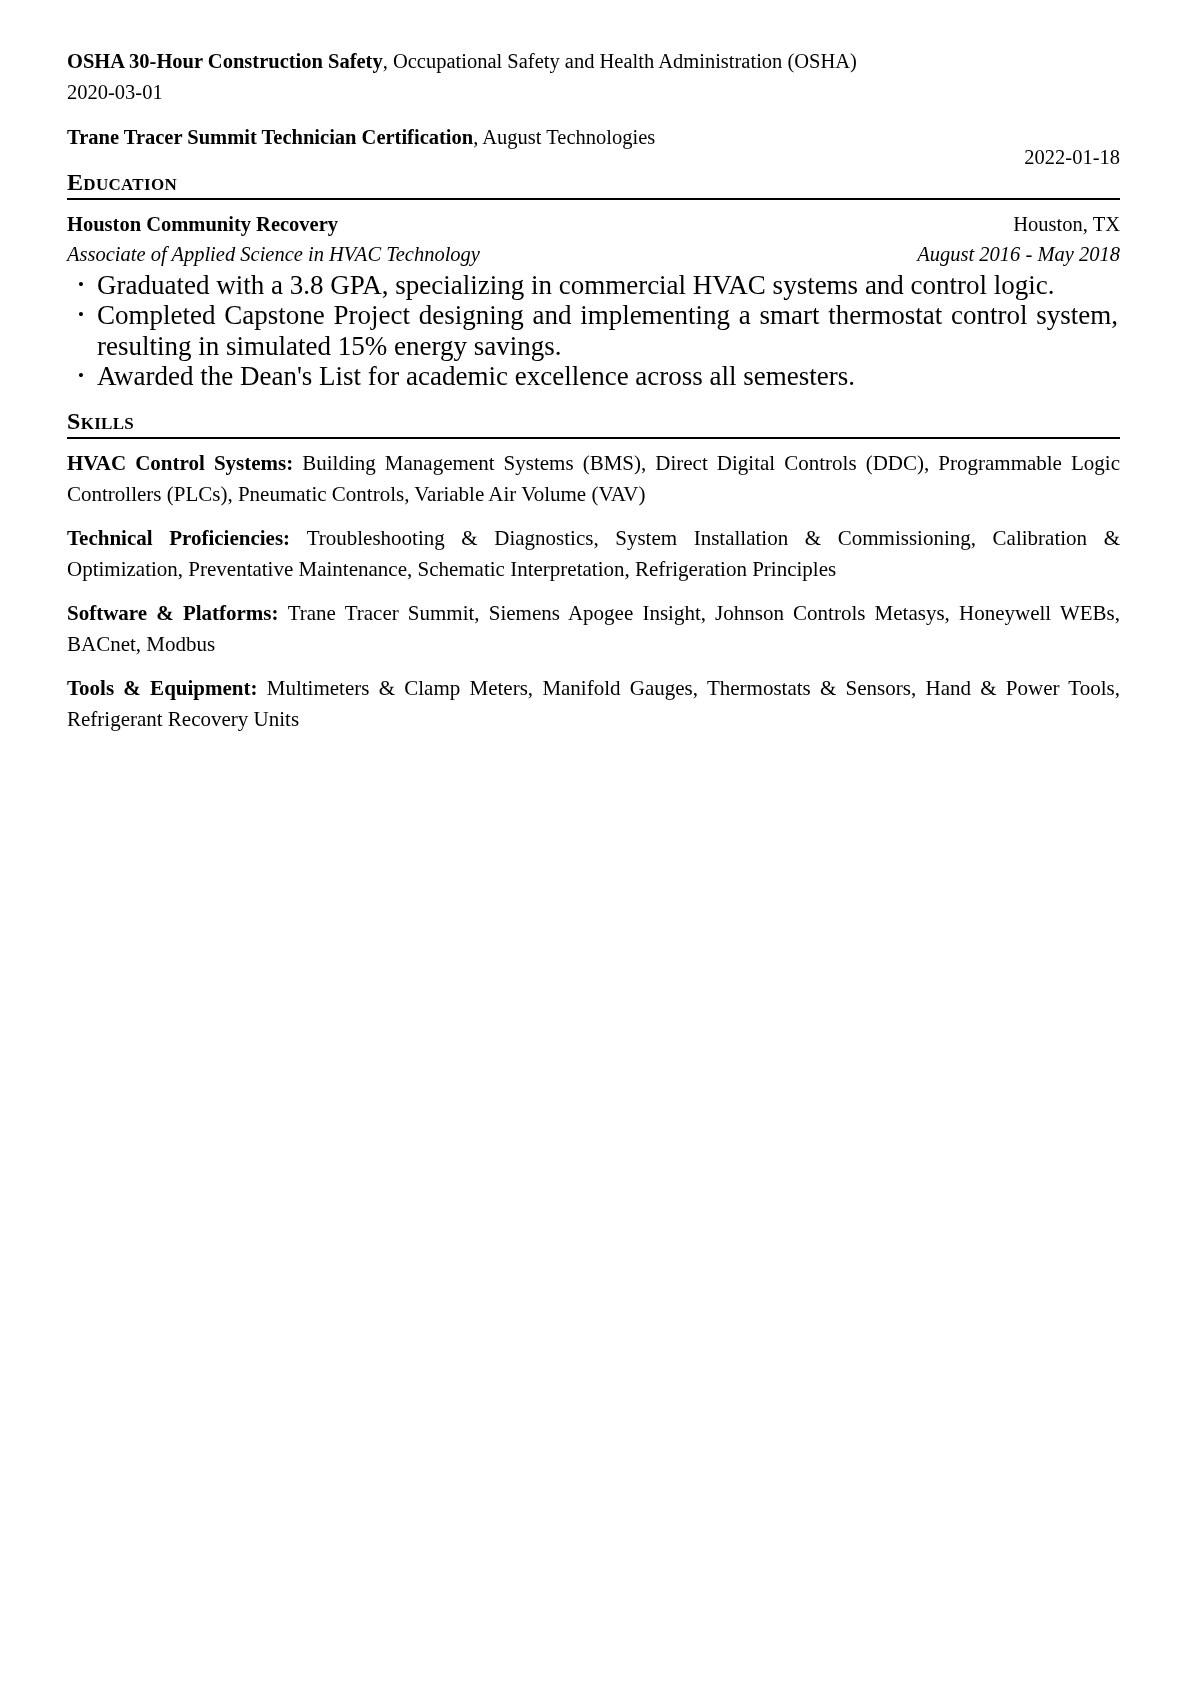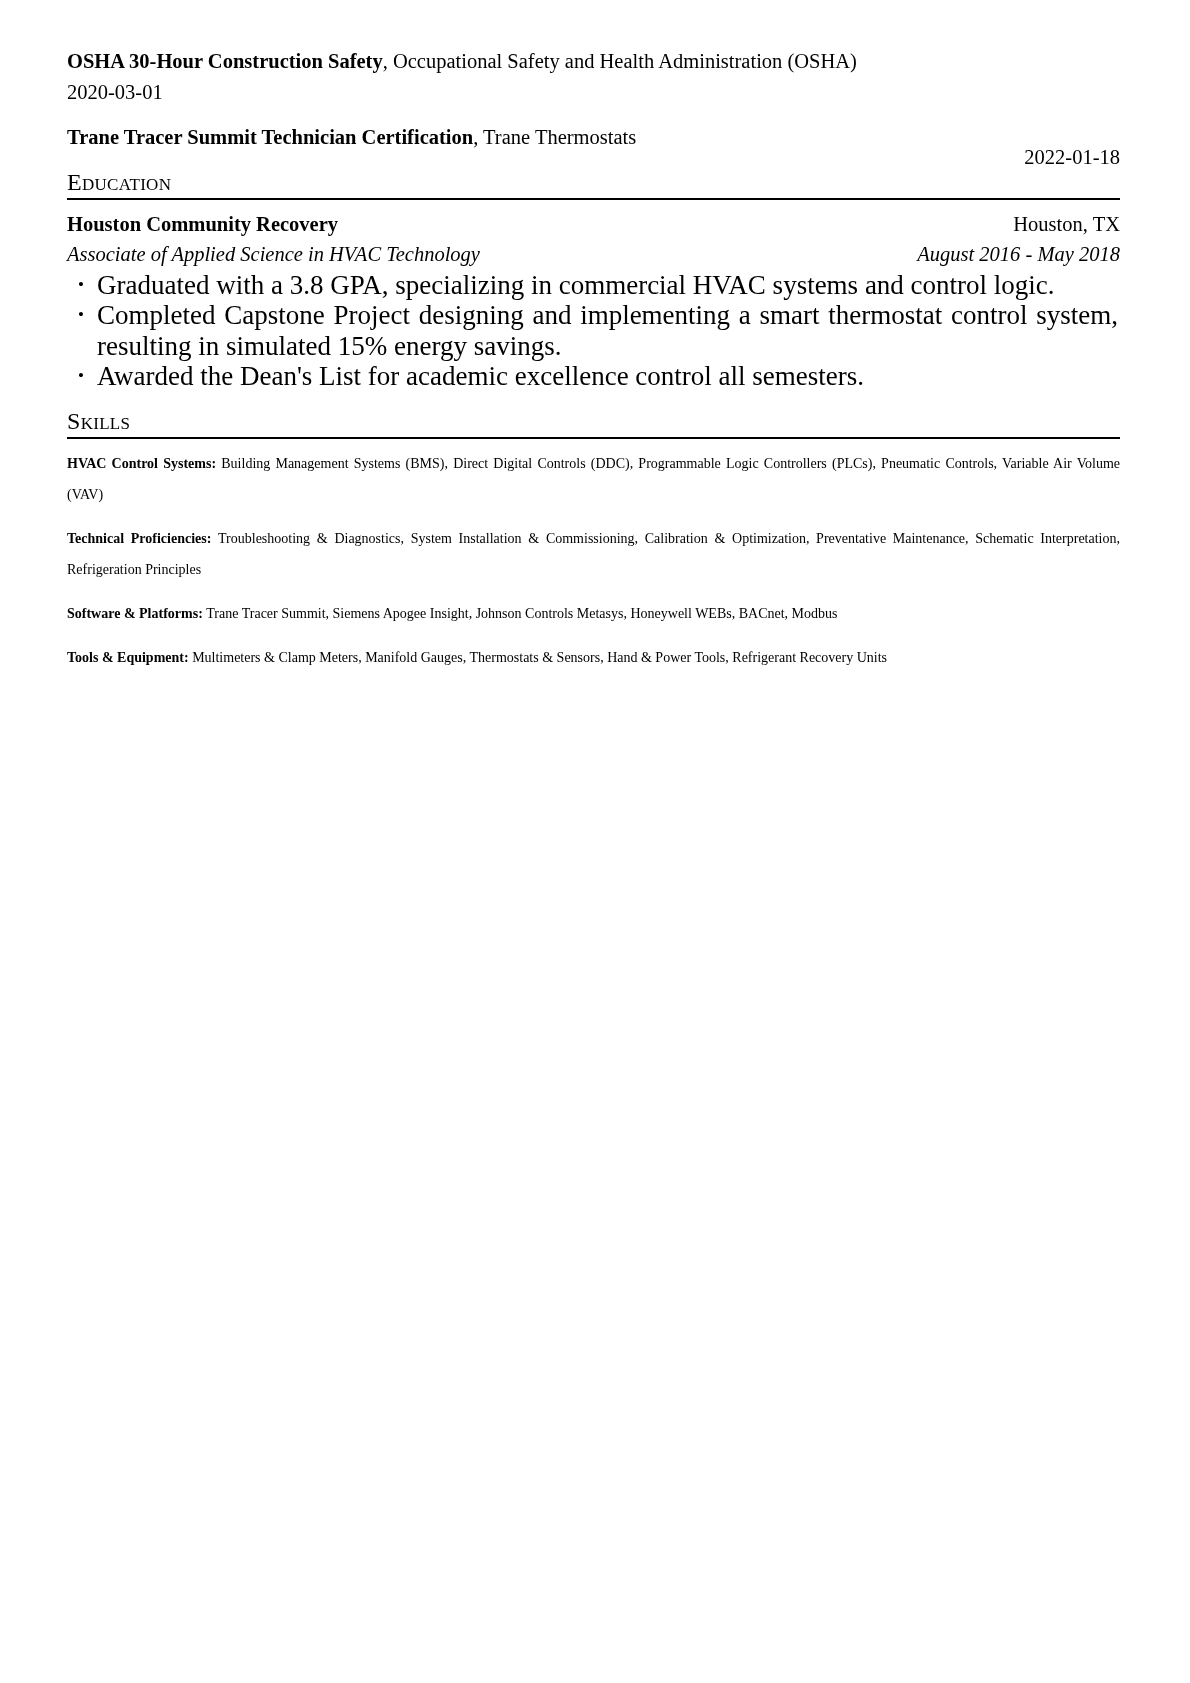--- a/index.html
+++ b/index.html
@@ -52,21 +52,21 @@
     display: block;
   }
 
   
   .section {
     margin-top: 16px;
   }
   .section-title {
     font-size: 24px;
     font-variant: small-caps;
-    font-weight: normal;
+    font-weight: bold;
     letter-spacing: 0.3px;
     line-height: 1.12;
     padding-bottom: 1px;
   }
   .section-rule {
     border-top: 2.1px solid #000000;
     margin-top: 1px;
     margin-bottom: 9px;
     width: 1053px;
   }
@@ -110,21 +110,21 @@
   ul.bullets li::before {
     content: "\2022";
     position: absolute;
     left: 11px;
     top: 0;
     font-size: 17px;
   }
 
   
   .skill-row {
-    font-size: 14px;
+    font-size: 21px;
     line-height: 31px;
     margin-bottom: 13px;
     text-align: justify;
     text-justify: inter-word;
     hyphens: auto;
   }
   .skill-row:last-child {
     margin-bottom: 0;
   }
   .skill-label {
@@ -142,41 +142,41 @@
 
     <div class="cert-entry">
       <span class="cert-line">
         <span class="cert-name">OSHA 30-Hour Construction Safety</span><span class="cert-issuer">, </span><span class="cert-issuer">Occupational Safety and Health Administration (OSHA)</span>
       </span>
       <span class="cert-date-wrapped">2020-03-01</span>
     </div>
 
     <div class="cert-entry">
       <span class="cert-line">
-        <span class="cert-date-inline">2022-01-18</span><span class="cert-name">Trane Tracer Summit Technician Certification</span><span class="cert-issuer">, </span><span class="cert-issuer">Trane Thermostats</span>
+        <span class="cert-date-inline">2022-01-18</span><span class="cert-name">Trane Tracer Summit Technician Certification</span><span class="cert-issuer">, </span><span class="cert-issuer">August Technologies</span>
       </span>
     </div>
 
     <div class="section">
       <div class="section-title">Education</div>
       <div class="section-rule"></div>
 
       <div>
         <div class="edu-row">
           <span class="edu-school">Houston Community Recovery</span>
           <span class="edu-location">Houston, TX</span>
         </div>
         <div class="edu-row">
           <span class="edu-degree">Associate of Applied Science in HVAC Technology</span>
           <span class="edu-dates">August 2016 - May 2018</span>
         </div>
         <ul class="bullets">
           <li>Graduated with a 3.8 GPA, specializing in commercial HVAC systems and control logic.</li>
           <li>Completed Capstone Project designing and implementing a smart thermostat control system, resulting in simulated 15% energy savings.</li>
-          <li>Awarded the Dean's List for academic excellence control all semesters.</li>
+          <li>Awarded the Dean's List for academic excellence across all semesters.</li>
         </ul>
       </div>
     </div>
 
     <div class="section">
       <div class="section-title">Skills</div>
       <div class="section-rule"></div>
 
       <div class="skill-row">
         <span class="skill-label">HVAC Control Systems: </span>

